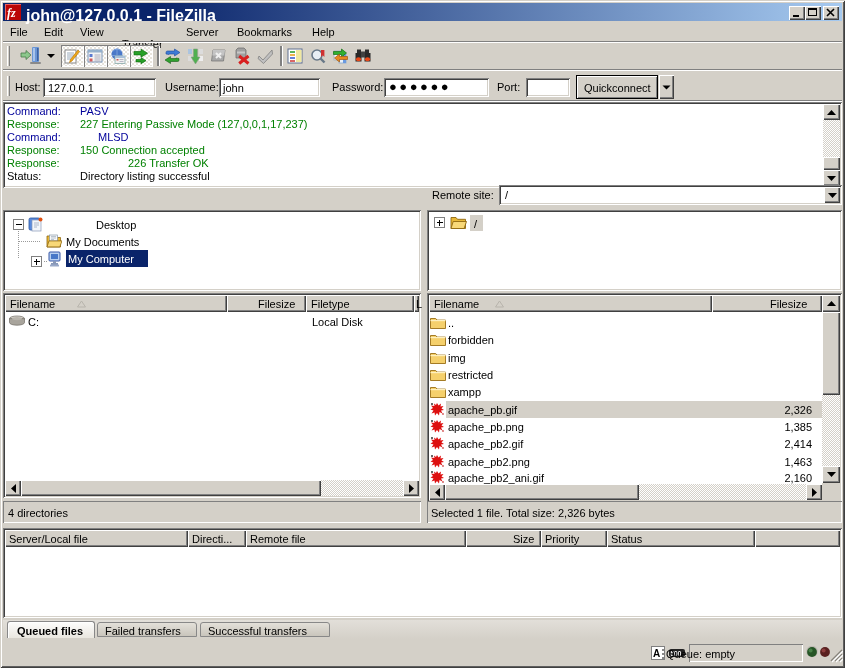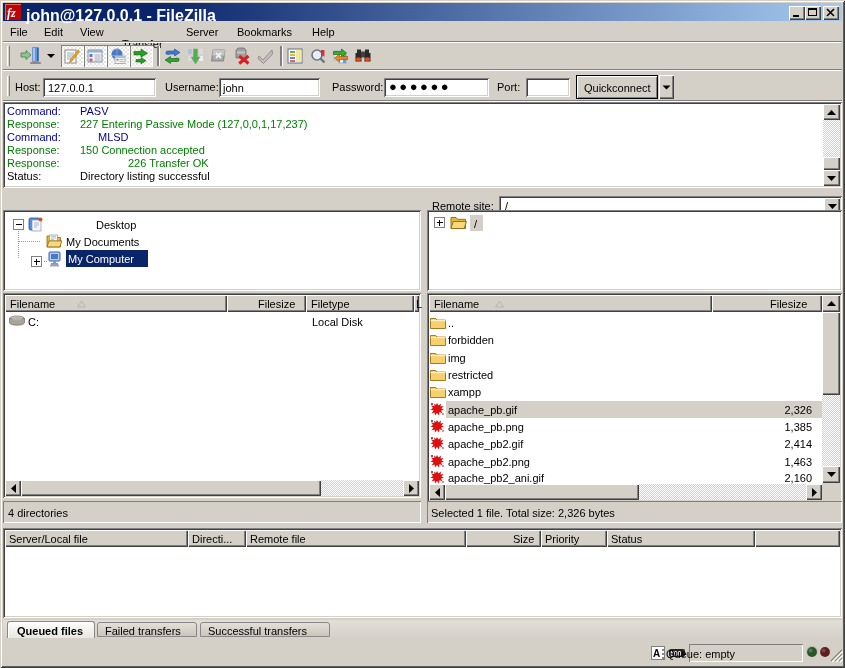--- a/index.html
+++ b/index.html
@@ -241,21 +241,21 @@
 <div id="localbar" class="abs" style="left:3px; top:188px; width:418px; height:22px;margin-top:44px;">
   <div class="txt" style="left:5px; top:5px;">Local site:</div>
   <div class="abs sunkenw" style="left:62px; top:1px; width:356px; height:20px;"></div>
   <div class="txt" style="left:68px; top:5px;">\</div>
   <div class="abs scrollbtn" style="left:400px; top:3px; width:16px; height:16px;">
     <svg width="9" height="5" viewBox="0 0 9 5">
           <path d="M0 0 L9 0 L4.5 5 Z" fill="#000"></path>
         </svg>
       </div>
 </div>
-<div id="remotebar" class="abs" style="left:427px; top:195px; width:415px; height:22px;">
+<div id="remotebar" class="abs" style="left:427px; top:184px; width:415px; height:22px;">
   <div class="txt" style="left:5px; top:5px;">Remote site:</div>
   <div class="abs sunkenw" style="left:72px; top:1px; width:343px; height:20px;"></div>
   <div class="txt" style="left:78px; top:5px;">/</div>
   <div class="abs scrollbtn" style="left:397px; top:3px; width:16px; height:16px;">
     <svg width="9" height="5" viewBox="0 0 9 5">
           <path d="M0 0 L9 0 L4.5 5 Z" fill="#000"></path>
         </svg>
       </div>
 </div>
 

